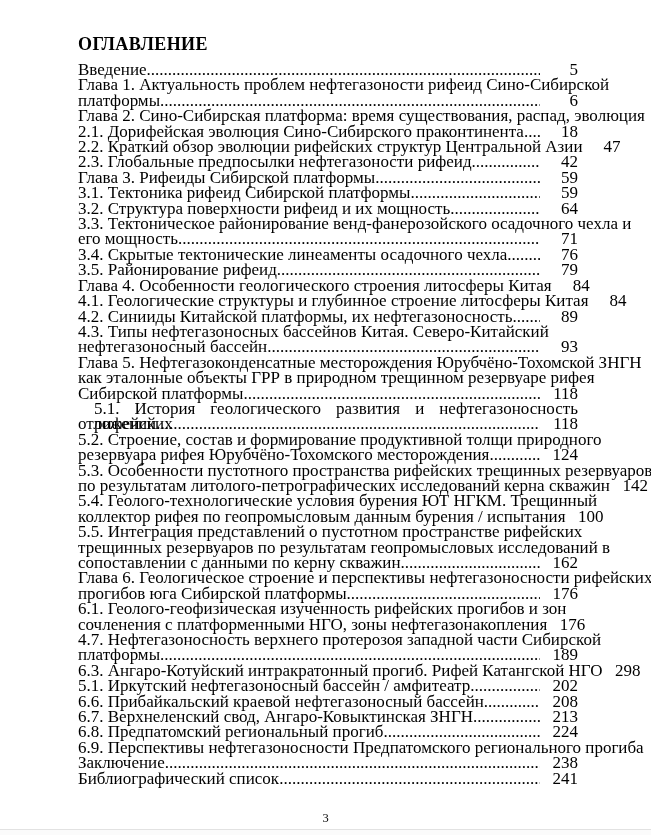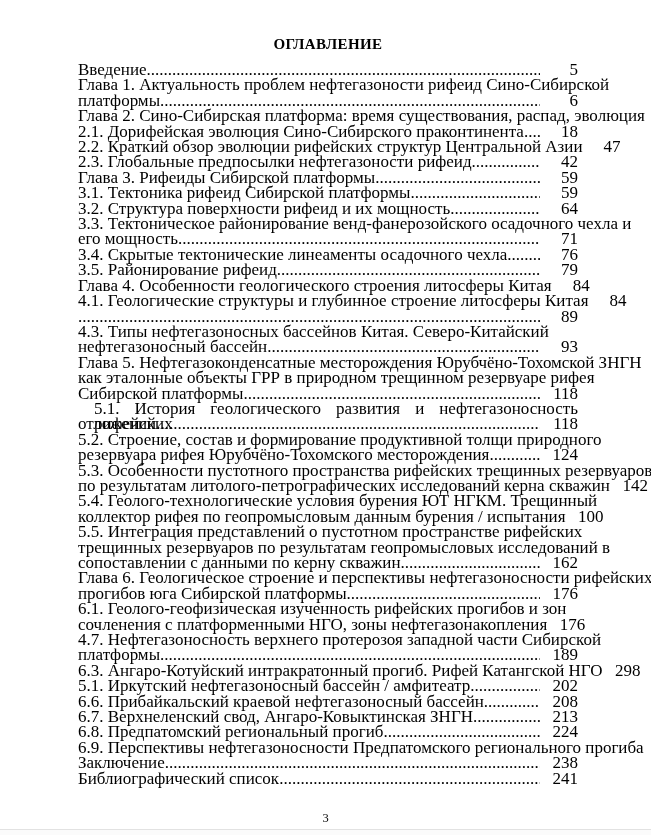--- a/index.html
+++ b/index.html
@@ -16,24 +16,23 @@
     overflow: hidden;
   }
   .content {
     position: absolute;
     left: 78px;
     top: 0;
     width: 500px;
   }
   .title {
     margin: 36px 0 0 0;
-    font-size: 15px;
+    font-size: 18px;
     line-height: 17px;
     font-weight: bold;
-    text-align: center;
     letter-spacing: 0.4px;
   }
   .toc {
     margin-top: 9px;
     font-size: 17px;
   }
   .toc-row {
     display: flex;
     align-items: baseline;
     line-height: 15.42px;
@@ -157,20 +156,21 @@
           <span class="t">Глава 4. Особенности геологического строения литосферы Китая</span>
           <span class="leader"></span>
           <span class="pn">84</span>
         </div>
         <div class="toc-row">
           <span class="t">4.1. Геологические структуры и глубинное строение литосферы Китая</span>
           <span class="leader"></span>
           <span class="pn">84</span>
         </div>
         <div class="toc-row">
+          <span class="t">4.2. Синииды Китайской платформы, их нефтегазоносность</span>
           <span class="leader"></span>
           <span class="pn">89</span>
         </div>
         <div class="toc-row cont">
           <span class="t">4.3. Типы нефтегазоносных бассейнов Китая. Северо-Китайский</span>
         </div>
         <div class="toc-row">
           <span class="t">нефтегазоносный бассейн</span>
           <span class="leader"></span>
           <span class="pn">93</span>

